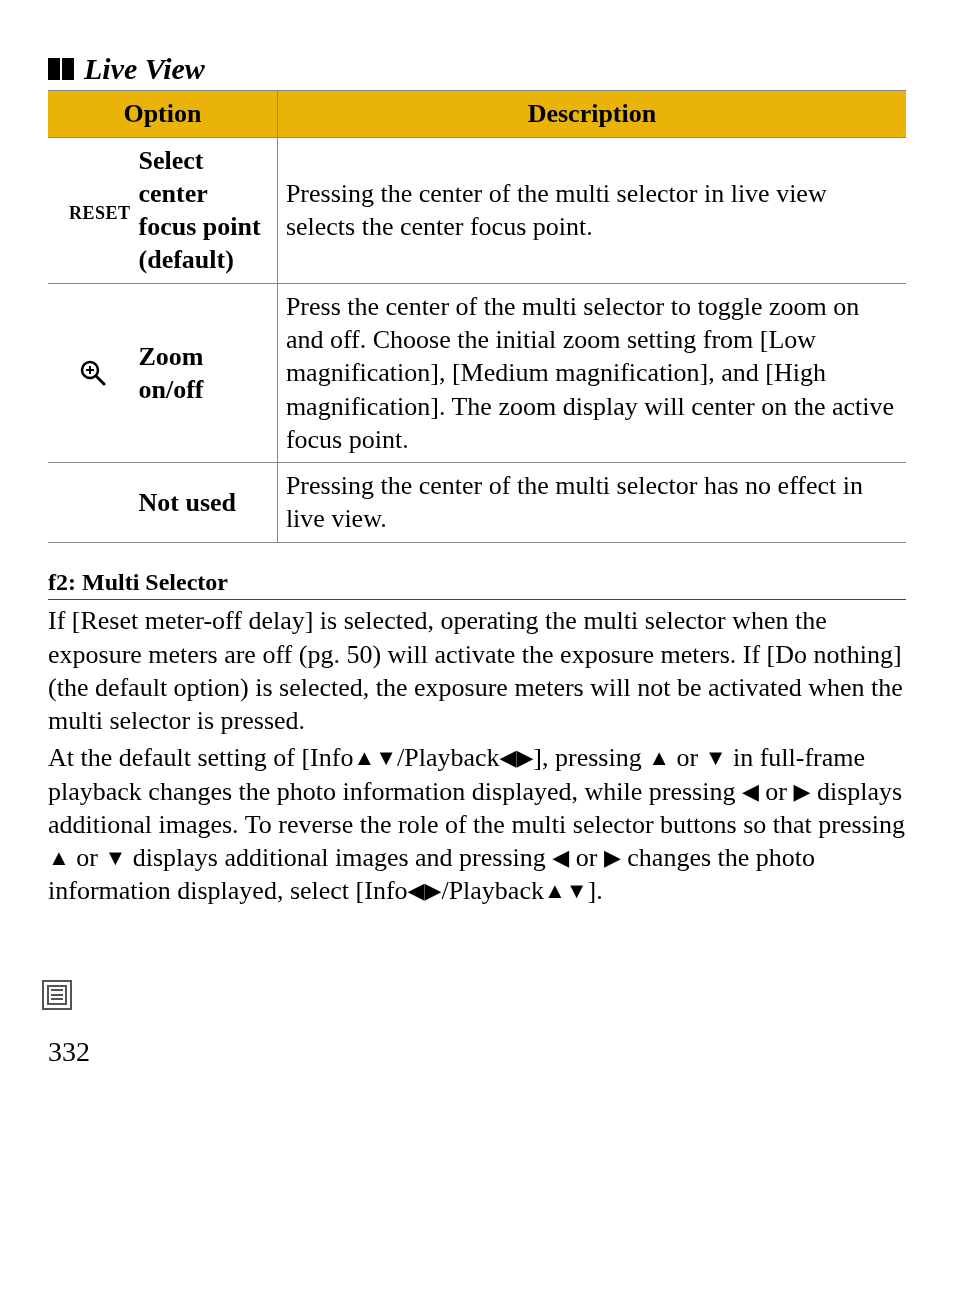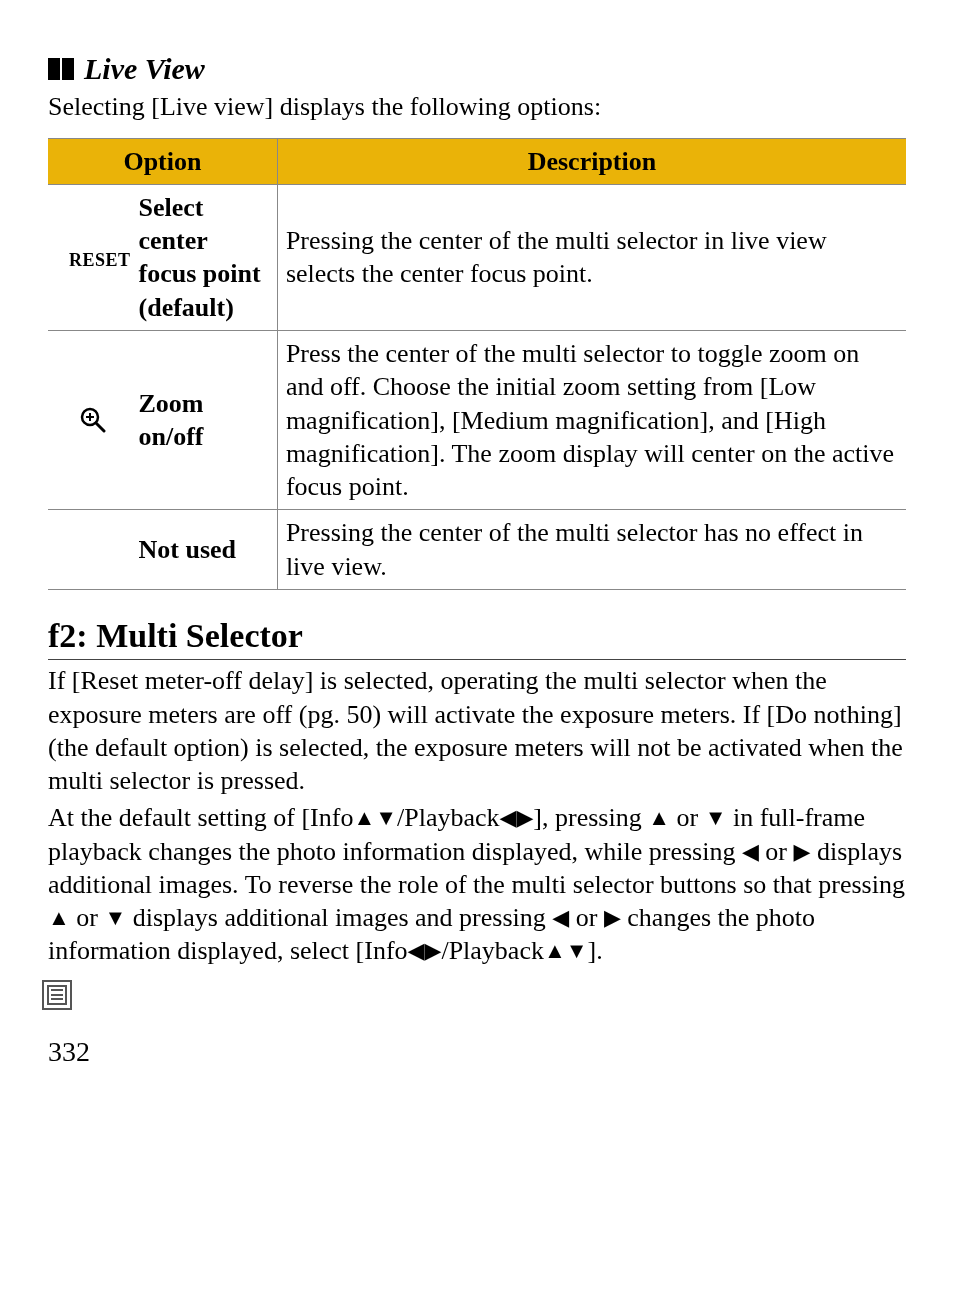--- a/index.html
+++ b/index.html
@@ -92,21 +92,21 @@
     letter-spacing: 0.5px;
     margin-left: 13px;
   }
   .magnify-icon svg { display: block; margin: 0 auto; }
 
   .opt-main { display: block; }
   .opt-sub  { display: block; font-weight: bold; }
 
   
   .sect-title {
-    font-size: 34px;
+    font-size: 24px;
     font-weight: bold;
     margin: 24px 0 2px 0;
     padding-bottom: 2px;
     border-bottom: 1px solid #444;
   }
   .sect-body {
     margin: 4px 0 0 0;
   }
 
   .triangle {
@@ -157,21 +157,20 @@
 
 <div class="page">
 
   <div class="subhead">
     <span class="twosquares">
         <span></span>
         <span></span>
       </span>
     <span>Live View</span>
   </div>
-  <p class="intro">Selecting [Live view] displays the following options:</p>
 
   <table class="options">
     <thead>
       <tr>
         <th class="option-col" colspan="2">Option</th>
         <th class="desc-col">Description</th>
       </tr>
     </thead>
     <tbody>
       <tr>

